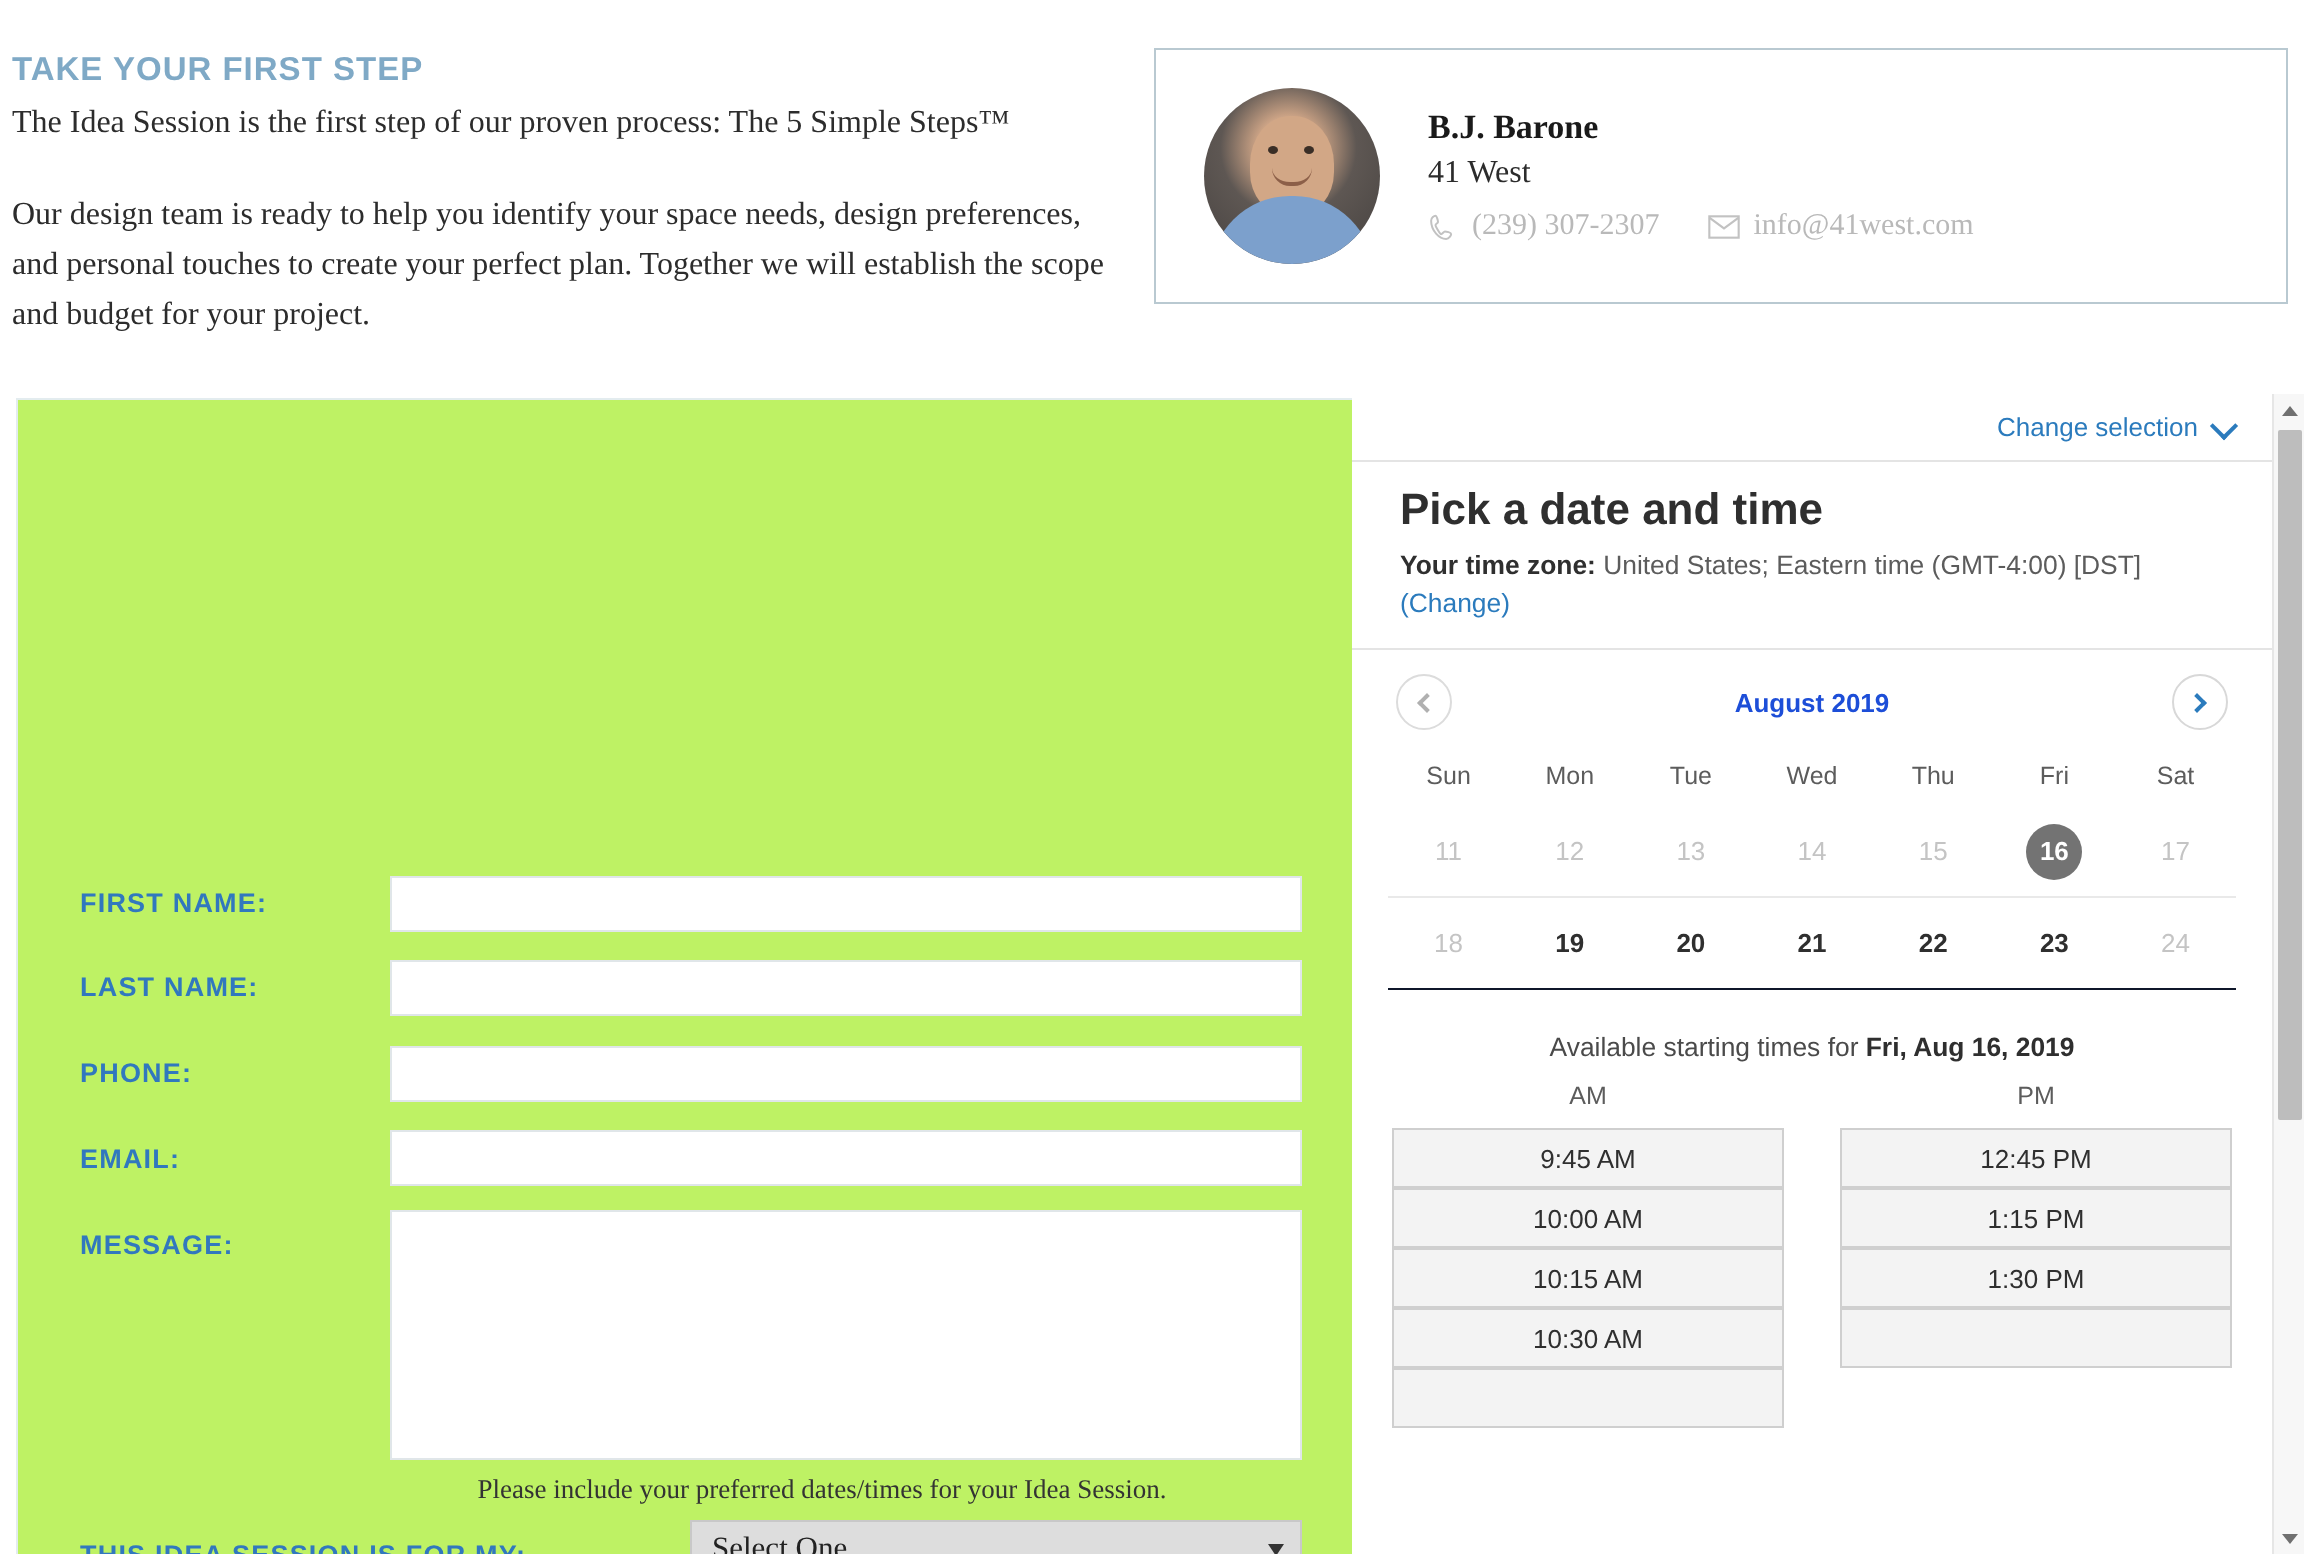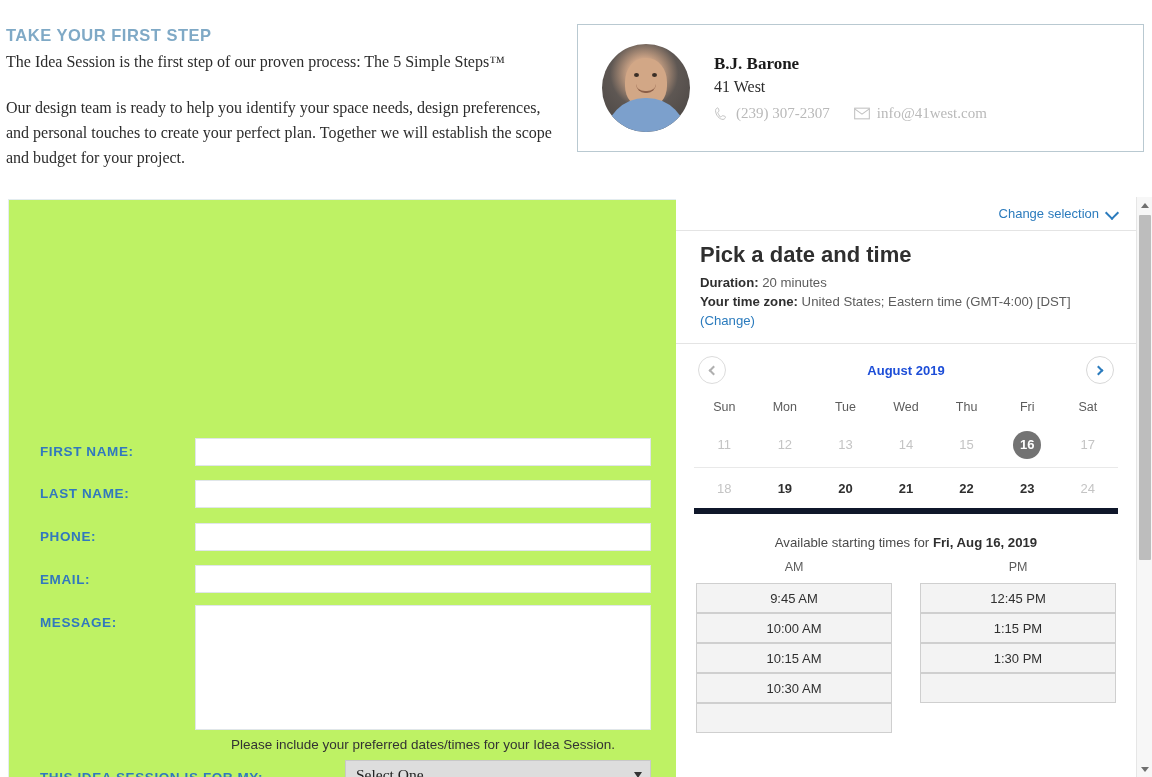--- a/index.html
+++ b/index.html
@@ -97,23 +97,23 @@
   .field-input {
     position: absolute; left: 186px; width: 456px;
     background: #ffffff; border: 1px solid #e0e6e9;
     font-family: "Liberation Serif", serif; font-size: 15px;
     color: #333; padding: 5px 8px; outline: none;
   }
   .textarea-field {
     height: 125px; resize: none; line-height: 19px;
   }
   .helper-text {
-    position: absolute; left: 186px; top: 537px; width: 456px;
+    position: absolute; left: 174px; top: 537px; width: 456px;
     text-align: center;
-    font-family: Liberation Sans, sans-serif; font-size: 13.5px; color: #333;
+    font-family: Liberation Serif, serif; font-size: 13.5px; color: #333;
   }
   .select-label {
     position: absolute; left: 31px; top: 570px;
     font-size: 13.5px; font-weight: bold; letter-spacing: .6px; color: #3178be;
   }
   .select-wrap {
     position: absolute; left: 336px; top: 560px; width: 306px; height: 29px;
   }
   .select-box {
     width: 100%; height: 100%;
@@ -181,21 +181,21 @@
   .cal-month { font-size: 13px; font-weight: bold; color: #1d4ed8; }
 
   .cal-grid { padding: 0 18px; }
   .cal-row { display: flex; }
   .cal-cell {
     flex: 1; text-align: center; font-size: 12.5px;
     display: flex; align-items: center; justify-content: center;
   }
   .cal-dow { height: 30px; color: #5c5c5c; }
   .cal-date-row { height: 46px; border-bottom: 1px solid #e9e9e9; }
-  .cal-date-row.last { border-bottom: 6px solid #0f172a; }
+  .cal-date-row.last { border-bottom: 1px solid #0f172a; }
   .daynum {
     width: 28px; height: 28px; border-radius: 50%;
     display: flex; align-items: center; justify-content: center;
     font-size: 13px;
   }
   .daynum.muted { color: #c4c4c4; }
   .daynum.avail { color: #2f2f2f; font-weight: bold; cursor: pointer; }
   .daynum.selected { background: #737373; color: #ffffff; font-weight: bold; cursor: pointer; }
 
   
@@ -315,24 +315,20 @@
     <div class="change-selection-row">
       <span class="change-selection">
         <span>Change selection</span>
         <span class="chev-down"></span>
       </span>
     </div>
 
     <div class="sched-head">
       <div class="sched-title">Pick a date and time</div>
       <div class="sched-line">
-        <b>Duration:</b>
-        <span>20 minutes</span>
-      </div>
-      <div class="sched-line">
         <b>Your time zone:</b>
         <span>United States;  Eastern time  (GMT-4:00) [DST]</span>
         <span class="link-blue">(Change)</span>
       </div>
     </div>
 
     <div class="cal-nav">
       <div class="nav-circle disabled">
         <span class="arrow-l"></span>
       </div>

